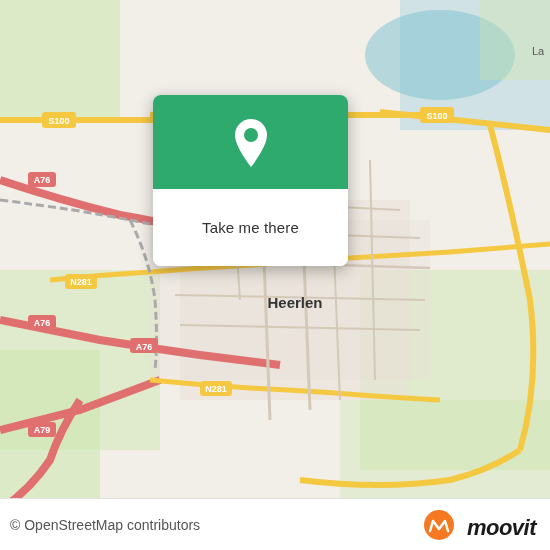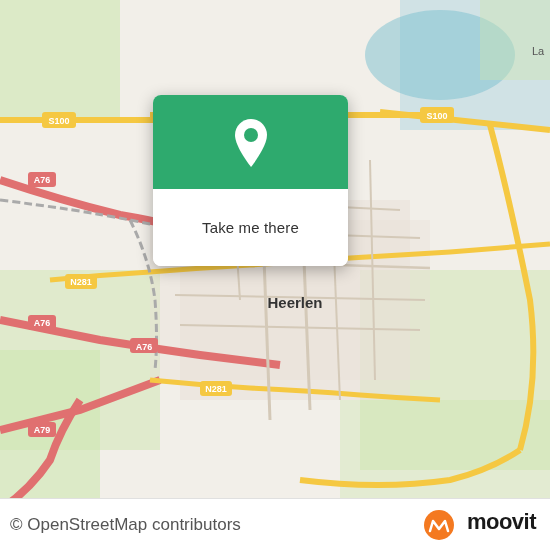--- a/index.html
+++ b/index.html
@@ -86,28 +86,29 @@
       background: white;
       border-top: 1px solid #e0e0e0;
       display: flex;
       align-items: center;
       justify-content: space-between;
       padding: 10px 14px 10px 10px;
       height: 52px;
     }
 
     #osm-credit {
-      font-size: 17px;
+      font-size: 14px;
       color: #555;
     }
 
     #moovit-logo {
       display: flex;
-      align-items: flex-start;
+      align-items: flex-end;
       gap: 12px;
+      font-style: italic;
     }
 
     #moovit-icon {
       width: 32px;
       height: 32px;
     }
 
     #moovit-text {
       font-size: 22px;
       font-weight: 700;

